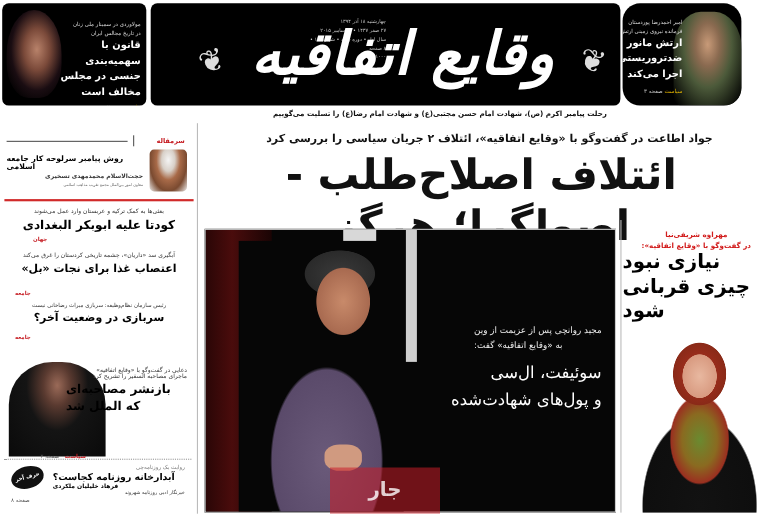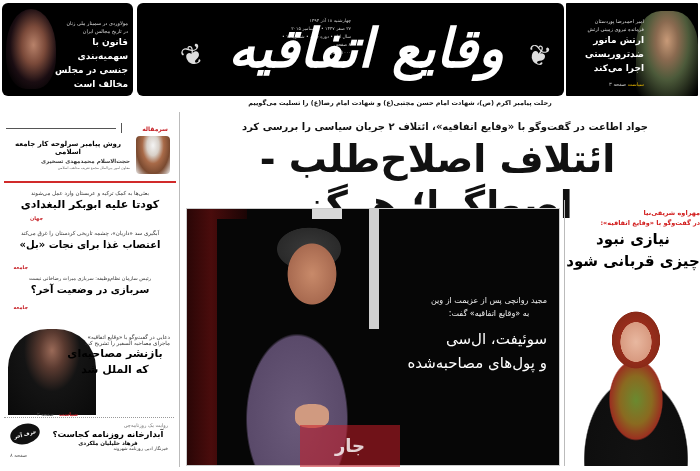--- a/index.html
+++ b/index.html
@@ -5,54 +5,54 @@
   * { box-sizing: border-box; margin: 0; padding: 0; }
   html, body { width: 700px; height: 471px; overflow: hidden; background: #ffffff; }
   body { font-family: "DejaVu Sans", sans-serif; direction: rtl; color: #111; position: relative; }
 
   .abs { position: absolute; }
 
   
   .mast { position: absolute; top: 0; left: 0; width: 700px; height: 96px; }
   .box-left { position: absolute; left: 2px; top: 3px; width: 131px; height: 93px; background: #000; border-radius: 6px; overflow: hidden; }
   .box-center { position: absolute; left: 137px; top: 3px; width: 427px; height: 93px; background: #000; border-radius: 6px; overflow: hidden; }
-  .box-right { position: absolute; left: 566px; top: 3px; width: 132px; height: 93px; background: #000; border-radius: 1px; overflow: hidden; }
+  .box-right { position: absolute; left: 566px; top: 3px; width: 108px; height: 93px; background: #000; border-radius: 16px; overflow: hidden; }
 
   .teaser-kicker { font-size: 5px; color: #ddd; text-align: right; line-height: 8px; }
   .teaser-head { font-size: 9px; font-weight: bold; color: #fff; text-align: right; line-height: 14px; }
   .teaser-foot { font-size: 5px; color: #e8b800; text-align: right; }
 
   .portrait { position: absolute; border-radius: 50% 50% 40% 40%; }
 
   .logo { position: absolute; right: 60px; top: 2px; font-family: "DejaVu Serif", serif; font-size: 54px; color: #fff; font-weight: bold; font-style: italic; letter-spacing: -2px; line-height: 86px; }
   .dateblock { position: absolute; left: 144px; top: 14px; font-size: 4.5px; color: #ccc; line-height: 8px; text-align: right; width: 70px; }
   .wheat { position: absolute; color: #ddd; font-size: 28px; }
 
   .condolence { position: absolute; top: 99px; left: 210px; width: 380px; text-align: center; font-size: 6.5px; font-weight: bold; color: #111; }
 
   
   .leftcol { position: absolute; left: 0; top: 112px; width: 178px; height: 359px; }
   .editorial-label { position: absolute; right: 10px; top: 13px; font-size: 6px; color: #c61d23; font-weight: bold; }
   .editorial-line { position: absolute; left: 6px; top: 16px; width: 110px; height: 1px; background: #555; }
   .editorial-bar { position: absolute; right: 56px; top: 11px; width: 1px; height: 10px; background: #555; }
   .red-rule { position: absolute; left: 4px; width: 172px; height: 2px; background: #d12a2a; }
   .small-grey { font-size: 5px; color: #333; text-align: right; }
-  .headline-md { font-weight: bold; color: #000; text-align: center; }
+  .headline-md { font-weight: bold; color: #000; text-align: left; }
 
   
   .kicker-main { position: absolute; top: 121px; left: 220px; width: 450px; text-align: center; font-size: 10px; font-weight: bold; }
   .main-headline { position: absolute; top: 136px; left: 180px; width: 515px; text-align: center; font-size: 38px; font-weight: 900; letter-spacing: -1px; line-height: 46px; font-family: "DejaVu Sans", sans-serif; }
 
   .photo-main { position: absolute; left: 186px; top: 208px; width: 374px; height: 258px; background: #060606; overflow: hidden; border: 1px solid #ccc; }
-  .main-caption-k { position: absolute; right: 12px; top: 85px; font-size: 8px; color: #eee; text-align: center; line-height: 13px; }
+  .main-caption-k { position: absolute; right: 12px; top: 85px; font-size: 8px; color: #eee; text-align: left; line-height: 13px; }
   .main-caption-h { position: absolute; right: 12px; top: 118px; font-size: 15px; color: #fff; text-align: right; line-height: 24px; }
 
   .right-block { position: absolute; left: 566px; top: 196px; width: 134px; height: 275px; }
-  .rb-kicker { font-size: 6.5px; color: #d21e1e; font-weight: bold; text-align: right; line-height: 10px; }
-  .rb-head { font-size: 15px; color: #000; font-weight: bold; text-align: center; line-height: 22px; }
+  .rb-kicker { font-size: 6.5px; color: #d21e1e; font-weight: bold; text-align: center; line-height: 10px; }
+  .rb-head { font-size: 18px; color: #000; font-weight: bold; text-align: left; line-height: 22px; }
 
   .watermark { position: absolute; left: 300px; top: 425px; width: 100px; height: 42px; background: rgba(200, 30, 40, 0.55); color: rgba(255,255,255,0.8); font-weight: 900; font-size: 18px; text-align: center; line-height: 42px; }
 
   .sec-tag { font-size: 5px; color: #c61d23; font-weight: bold; }
   .sec-page { font-size: 5px; color: #555; }
   .vr { position: absolute; width: 1px; background: #bbb; }
 </style>
 </head>
 <body>
 
@@ -178,21 +178,21 @@
        radial-gradient(ellipse 45px 30px at 92px 30px, #3a3a3a 0%, #2a2a2a 70%, transparent 72%),
        radial-gradient(ellipse 90px 150px at 80px 200px, #6a5a7a 0%, #5a4a6a 55%, transparent 57%),
        linear-gradient(#060606, #060606);"></div>
   <div class="abs" style="left:108px; top:195px; width:34px; height:24px; border-radius:40%; background:#d09a80;"></div>
   <div class="main-caption-k">
     <div>مجید روانچی پس از عزیمت از وین</div>
     <div>به «وقایع اتفاقیه» گفت:</div>
   </div>
   <div class="main-caption-h">
     <div>سوئیفت، ال‌سی</div>
-    <div>و پول‌های مصاحبه‌شده</div>
+    <div>و پول‌های شهادت‌شده</div>
   </div>
 </div>
 
 <div class="watermark">جار</div>
 
 <div class="vr" style="left:564px; top:200px; height:266px;"></div>
 
 <div class="right-block">
   <div style="margin-top:12px;">
     <div class="rb-kicker">مهراوه شریفی‌نیا</div>

